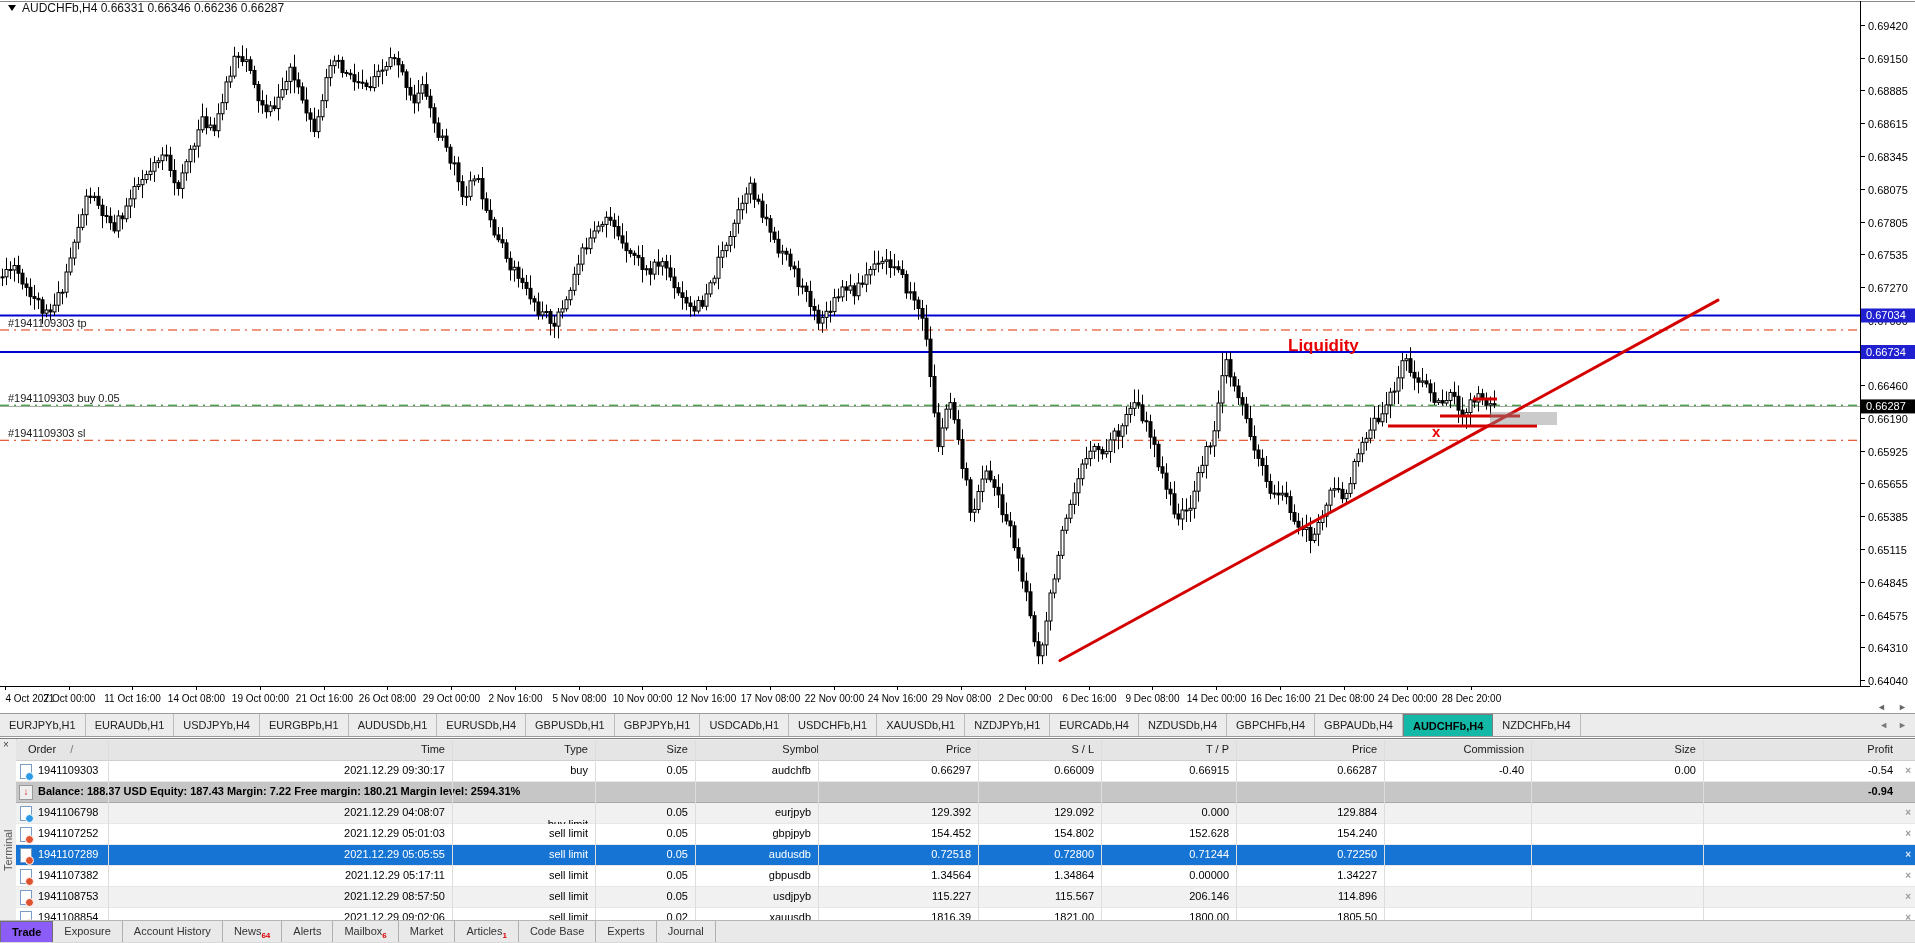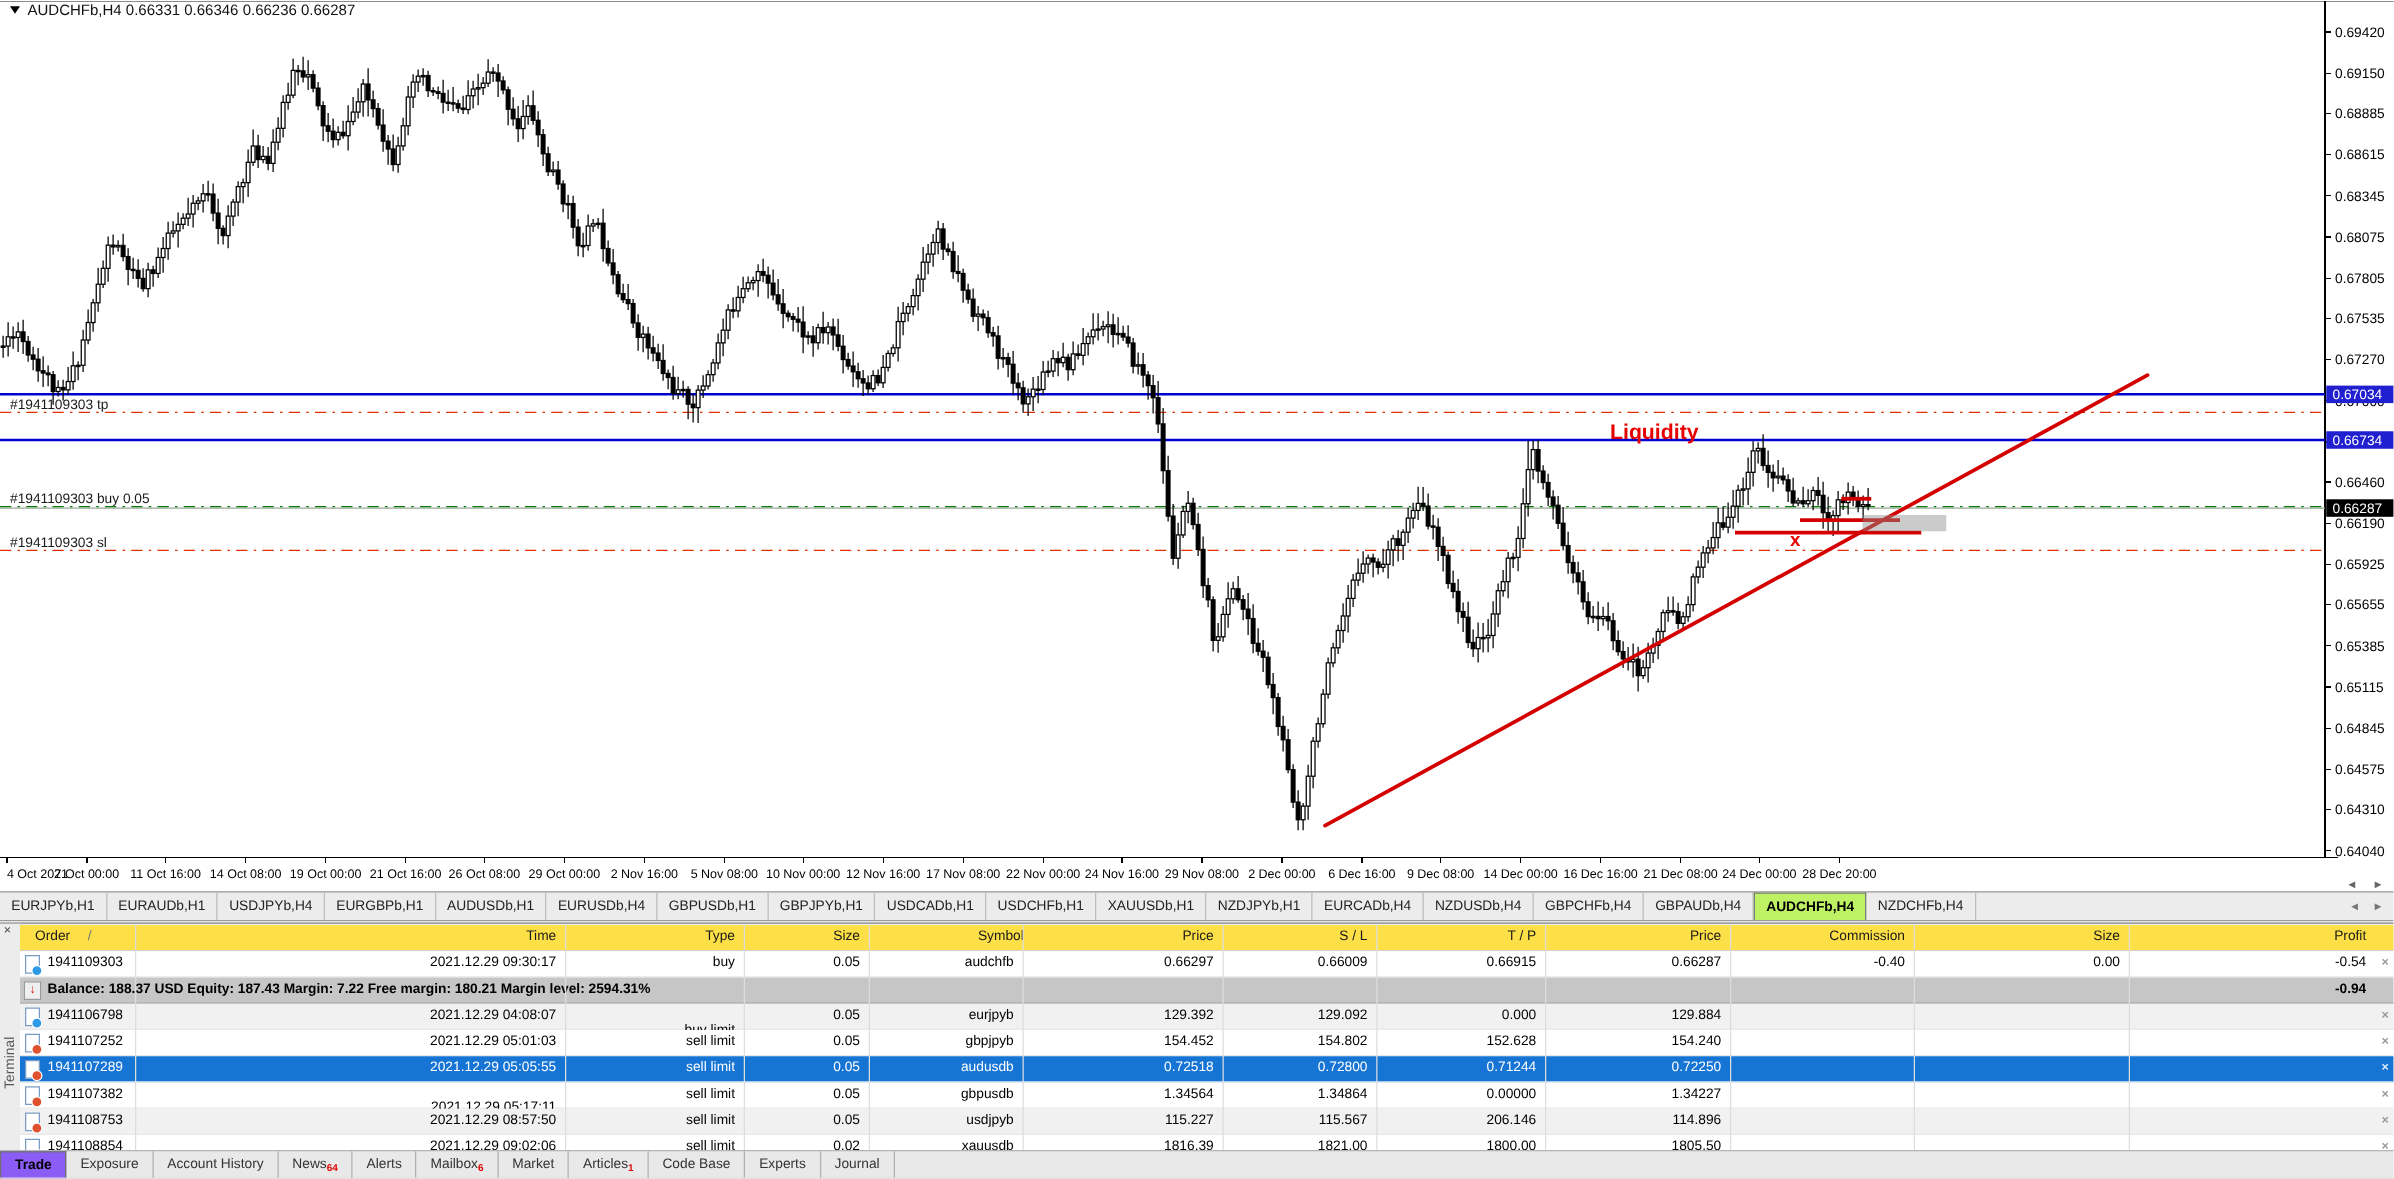--- a/index.html
+++ b/index.html
@@ -5,33 +5,33 @@
   html,body{margin:0;padding:0;background:#fff;}
   #app{position:relative;width:1915px;height:943px;overflow:hidden;background:#fff;
        font-family:"Liberation Sans","DejaVu Sans",sans-serif;-webkit-font-smoothing:none;}
   svg text{font-family:"Liberation Sans","DejaVu Sans",sans-serif;}
   #chart{position:absolute;left:0;top:0;}
   
   #symtabs{position:absolute;left:0;top:713px;width:1915px;height:24px;background:#ececec;
            border-top:1px solid #9a9a9a;border-bottom:1px solid #9a9a9a;box-sizing:border-box;
            display:flex;align-items:stretch;font-size:11px;color:#222;}
   .symtab{padding:0 9px;line-height:22px;border-right:1px solid #bcbcbc;cursor:default;white-space:nowrap;}
-  .symtab.active{background:#bef264;border:1px solid #7c7c7c;border-bottom:none;font-weight:bold;color:#000;}
+  .symtab.active{background:#14b8a6;border:1px solid #7c7c7c;border-bottom:none;font-weight:bold;color:#000;}
   .symtab-arrows{margin-left:auto;display:flex;align-items:center;gap:10px;padding:0 8px;color:#777;font-size:9px;}
   
   #terminal{position:absolute;left:0;top:738px;width:1915px;height:205px;background:#f0f0f0;
             border-top:1px solid #808080;box-sizing:border-box;font-size:11px;color:#000;}
   #term-left{position:absolute;left:0;top:0;width:16px;height:181px;background:#ececec;border-right:1px solid #cfcfcf;}
   #term-close{position:absolute;left:3px;top:1px;font-size:10px;color:#444;line-height:10px;cursor:default;}
   #term-vlabel{position:absolute;left:2px;top:120px;transform:rotate(-90deg);transform-origin:6px 6px;
                font-size:11px;color:#555;white-space:nowrap;}
   #term-table{position:absolute;left:16px;top:1px;width:1899px;height:180px;background:#fff;}
   .trow{position:relative;height:20px;border-bottom:1px solid #e8e8e8;background:#fff;}
   .trow.alt{background:#f1f1f1;}
-  .trow.header{height:20px;background:#fde047;border-bottom:1px solid #cfcfcf;color:#1a1a1a;}
+  .trow.header{height:20px;background:#e5e5e5;border-bottom:1px solid #cfcfcf;color:#1a1a1a;}
   .trow.balance{background:#c6c6c6;font-weight:bold;border-bottom:1px solid #a8a8a8;}
   .trow.selected{background:#1574d4;color:#fff;}
   .tcell{position:absolute;top:3px;white-space:nowrap;}
   .tcell.r{text-align:right;}
   .rowclose{position:absolute;top:4px;color:#9a9a9a;font-size:10px;font-weight:bold;cursor:default;}
   .trow.selected .rowclose{color:#dce9f7;}
   .colsep{position:absolute;top:0;width:1px;background:#dddddd;}
   .doc-icon{position:absolute;left:4px;top:3px;width:10px;height:13px;background:#fff;border:1px solid #7a9cc4;}
   .doc-icon .dot{position:absolute;right:-3px;bottom:-3px;width:7px;height:7px;border-radius:50%;border:1px solid #fff;}
   .dot.blue{background:#2d9ae8;}
@@ -1042,21 +1042,21 @@
           <span class="tcell r" style="right: 391px;"></span>
           <span class="tcell r" style="right: 219px;"></span>
           <span class="tcell r" style="right: 22px;"></span>
           <span class="rowclose" style="right: 4px;">×</span>
         </div>
         <div class="trow">
           <span class="doc-icon">
             <span class="dot red"></span>
           </span>
           <span class="tcell" style="left: 22px;">1941107382</span>
-          <span class="tcell r" style="right: 1470px; margin-top: 11px;">2021.12.29 05:17:11</span>
+          <span class="tcell r" style="right: 1470px;">2021.12.29 05:17:11</span>
           <span class="tcell r" style="right: 1327px;">sell limit</span>
           <span class="tcell r" style="right: 1227px;">0.05</span>
           <span class="tcell r" style="right: 1104px;">gbpusdb</span>
           <span class="tcell r" style="right: 944px;">1.34564</span>
           <span class="tcell r" style="right: 821px;">1.34864</span>
           <span class="tcell r" style="right: 686px;">0.00000</span>
           <span class="tcell r" style="right: 538px;">1.34227</span>
           <span class="tcell r" style="right: 391px;"></span>
           <span class="tcell r" style="right: 219px;"></span>
           <span class="tcell r" style="right: 22px;"></span>

